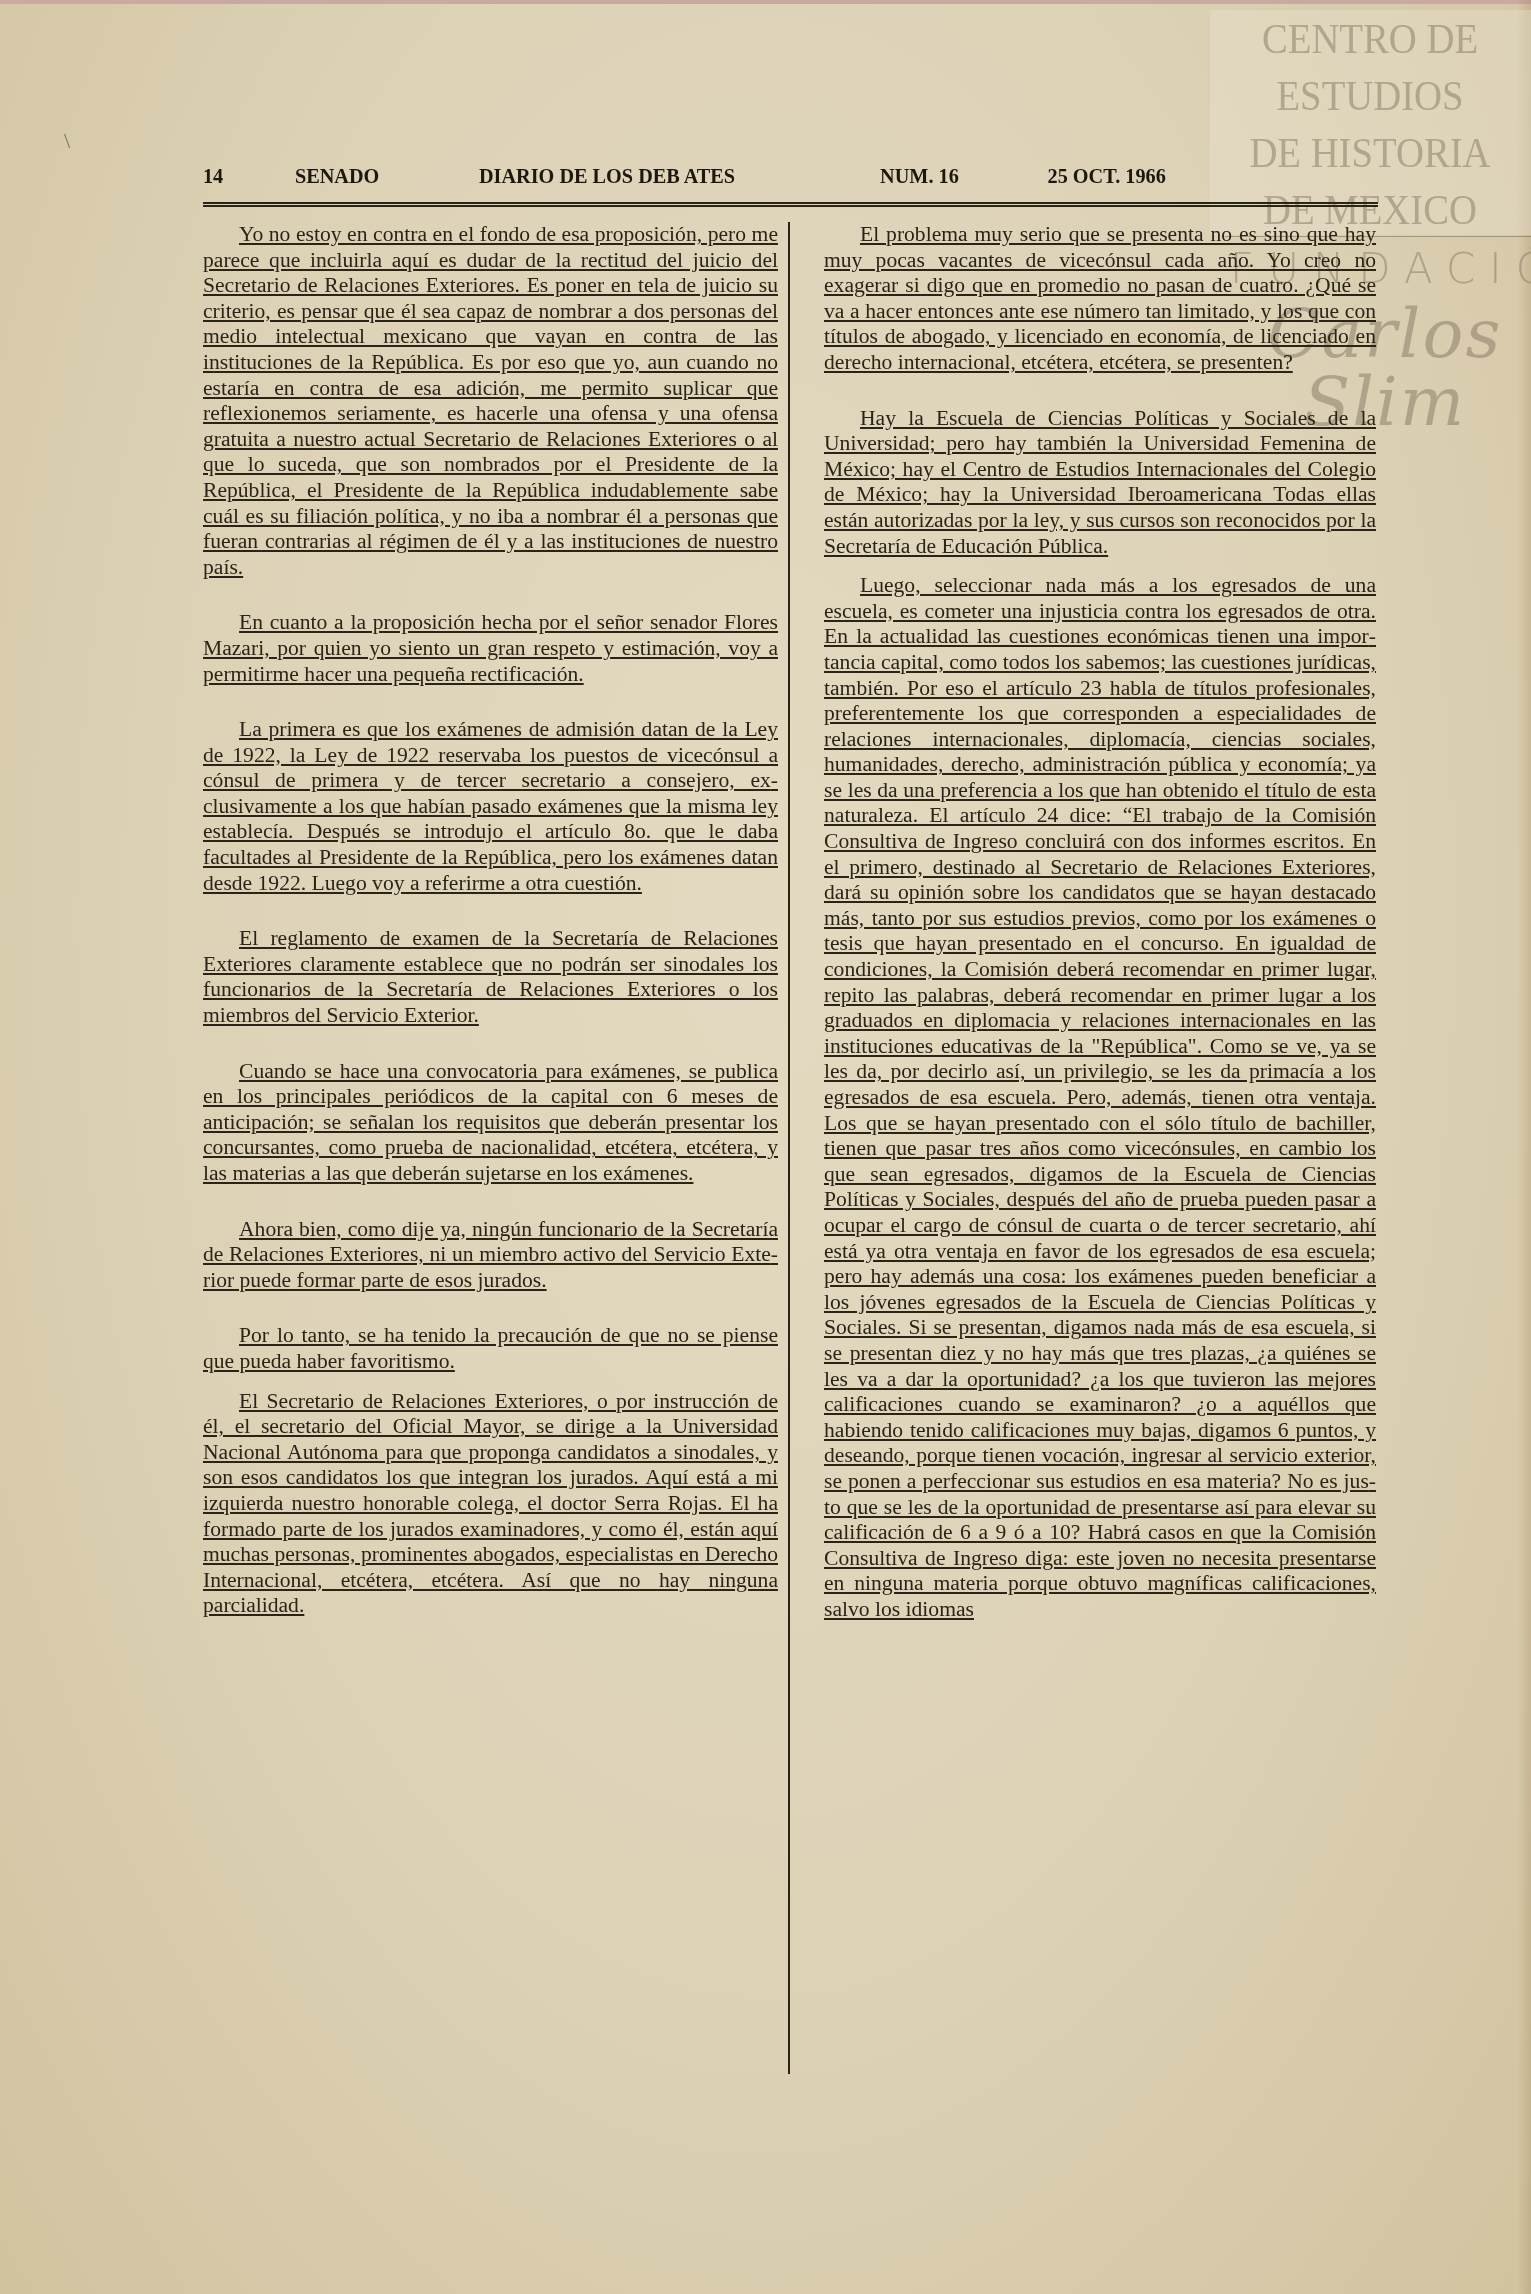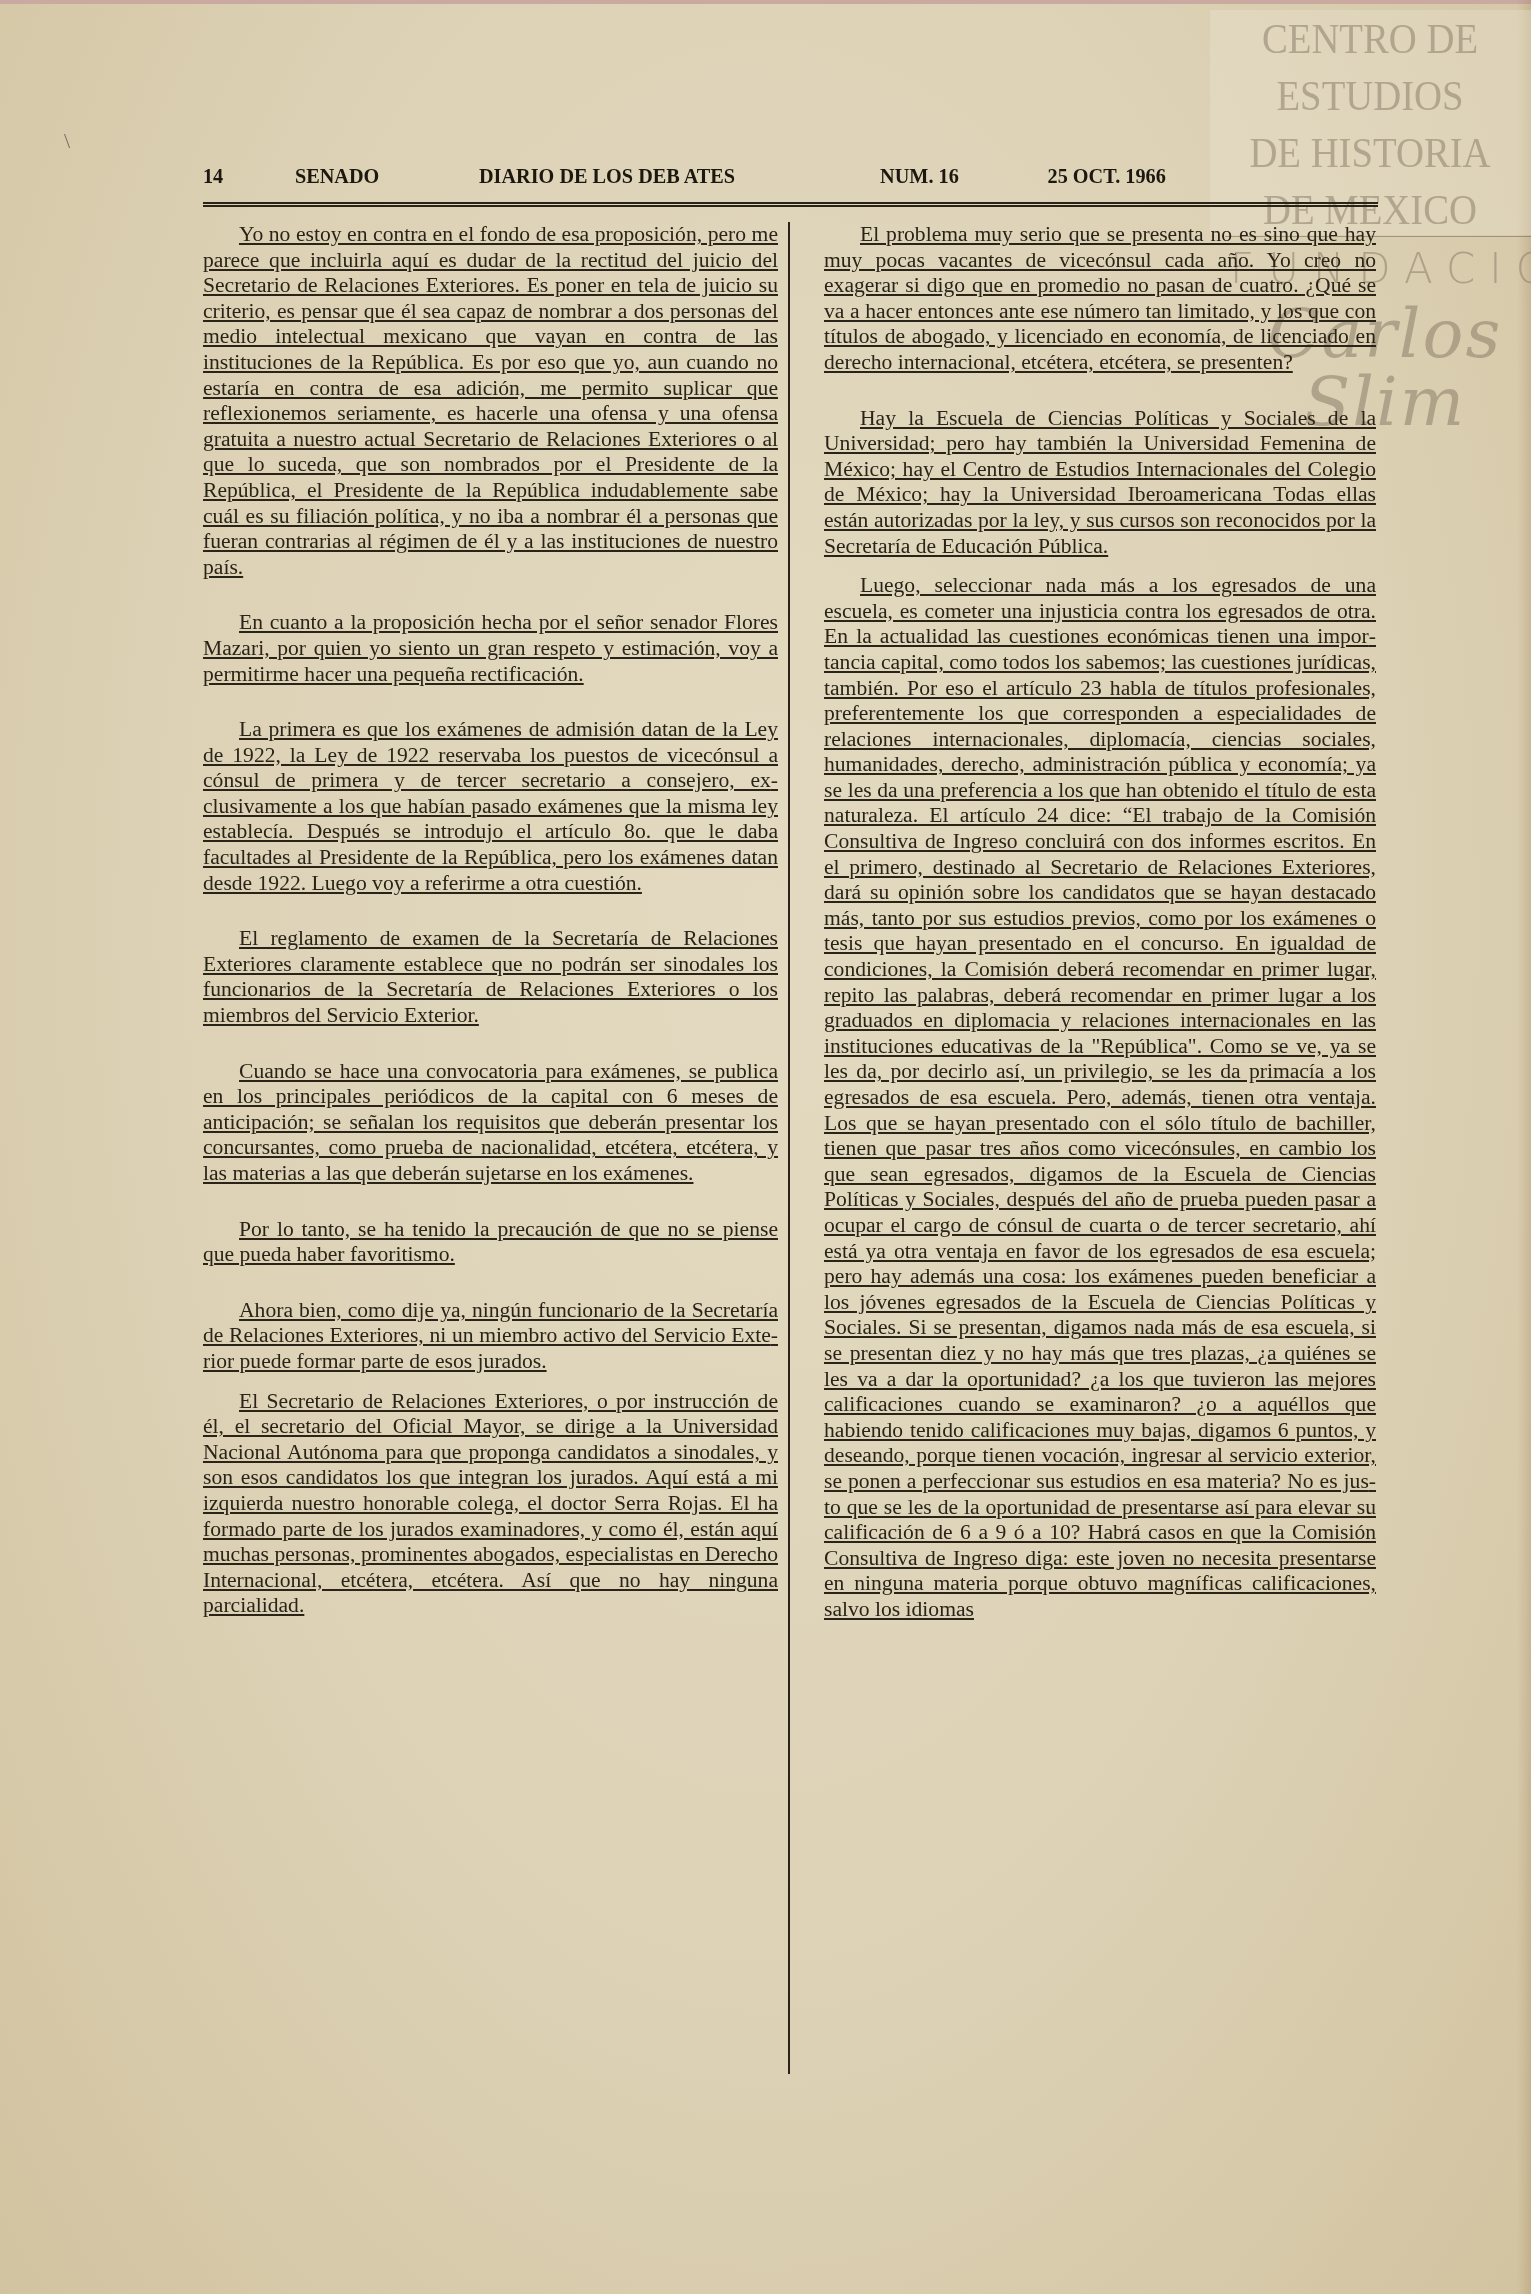--- a/index.html
+++ b/index.html
@@ -75,22 +75,22 @@
   <span class="h-date">25 OCT. 1966</span>
 </header>
 <div class="rule"></div>
 
 <div class="col col-left">
   <p>Yo no estoy en contra en el fondo de esa proposición, pero me parece que incluirla aquí es dudar de la rectitud del juicio del Secreta­rio de Relaciones Exteriores. Es poner en tela de juicio su criterio, es pensar que él sea ca­paz de nombrar a dos personas del medio in­telectual mexicano que vayan en contra de las instituciones de la República. Es por eso que yo, aun cuando no estaría en con­tra de esa adición, me permito suplicar que reflexionemos seriamente, es hacerle una ofen­sa y una ofensa gratuita a nuestro actual Se­cretario de Relaciones Exteriores o al que lo suceda, que son nombrados por el Presiden­te de la República, el Presidente de la Repú­blica indudablemente sabe cuál es su filiación política, y no iba a nombrar él a personas que fueran contrarias al régimen de él y a las ins­tituciones de nuestro país.</p>
   <p class="gap-lg">En cuanto a la proposición hecha por el señor senador Flores Mazari, por quien yo siento un gran respeto y estimación, voy a per­mitirme hacer una pequeña rectificación.</p>
   <p class="gap-lg">La primera es que los exámenes de admi­sión datan de la Ley de 1922, la Ley de 1922 re­servaba los puestos de vicecónsul a cónsul de primera y de tercer secretario a consejero, ex­clusivamente a los que habían pasado exáme­nes que la misma ley establecía. Después se introdujo el artículo 8o. que le daba faculta­des al Presidente de la República, pero los exámenes datan desde 1922. Luego voy a re­ferirme a otra cuestión.</p>
   <p class="gap-lg">El reglamento de examen de la Secretaría de Relaciones Exteriores claramente establece que no podrán ser sinodales los funcionarios de la Secretaría de Relaciones Exteriores o los miembros del Servicio Exterior.</p>
   <p class="gap-lg">Cuando se hace una convocatoria para exá­menes, se publica en los principales periódi­cos de la capital con 6 meses de anticipación; se señalan los requisitos que deberán presen­tar los concursantes, como prueba de nacio­nalidad, etcétera, etcétera, y las materias a las que deberán sujetarse en los exámenes.</p>
+  <p class="gap-lg">Ahora bien, como dije ya, ningún funcio­nario de la Secretaría de Relaciones Exterio­res, ni un miembro activo del Servicio Exte­rior puede formar parte de esos jurados.</p>
   <p class="gap-lg">Por lo tanto, se ha tenido la precaución de que no se piense que pueda haber favoritismo.</p>
-  <p class="gap-lg">Ahora bien, como dije ya, ningún funcio­nario de la Secretaría de Relaciones Exterio­res, ni un miembro activo del Servicio Exte­rior puede formar parte de esos jurados.</p>
   <p class="gap-sm">El Secretario de Relaciones Exteriores, o por instrucción de él, el secretario del Oficial Mayor, se dirige a la Universidad Nacional Au­tónoma para que proponga candidatos a si­nodales, y son esos candidatos los que inte­gran los jurados. Aquí está a mi izquierda nuestro honorable colega, el doctor Serra Ro­jas. El ha formado parte de los jurados exa­minadores, y como él, están aquí muchas per­sonas, prominentes abogados, especialistas en Derecho Internacional, etcétera, etcétera. Así que no hay ninguna parcialidad.</p>
 </div>
 
 <div class="divider"></div>
 
 <div class="col col-right">
   <p>El problema muy serio que se presenta no es sino que hay muy pocas vacantes de vice­cónsul cada año. Yo creo no exagerar si di­go que en promedio no pasan de cuatro. ¿Qué se va a hacer entonces ante ese número tan limitado, y los que con títulos de abogado, y licenciado en economía, de licenciado en de­recho internacional, etcétera, etcétera, se pre­senten?</p>
   <p class="gap-lg">Hay la Escuela de Ciencias Políticas y So­ciales de la Universidad; pero hay también la Universidad Femenina de México; hay el Cen­tro de Estudios Internacionales del Colegio de México; hay la Universidad Iberoamericana Todas ellas están autorizadas por la ley, y sus cursos son reconocidos por la Secretaría de Educación Pública.</p>
   <p class="gap-sm">Luego, seleccionar nada más a los egresa­dos de una escuela, es cometer una injusticia contra los egresados de otra. En la actualidad las cuestiones económicas tienen una impor­tancia capital, como todos los sabemos; las cuestiones jurídicas, también. Por eso el ar­tículo 23 habla de títulos profesionales, pre­ferentemente los que corresponden a especia­lidades de relaciones internacionales, diploma­cía, ciencias sociales, humanidades, derecho, administración pública y economía; ya se les da una preferencia a los que han obtenido el título de esta naturaleza. El artículo 24 dice: “El trabajo de la Comisión Consultiva de In­greso concluirá con dos informes escritos. En el primero, destinado al Secretario de Rela­ciones Exteriores, dará su opinión sobre los candidatos que se hayan destacado más, tan­to por sus estudios previos, como por los exá­menes o tesis que hayan presentado en el concurso. En igualdad de condiciones, la Co­misión deberá recomendar en primer lugar, repito las palabras, deberá recomendar en pri­mer lugar a los graduados en diplomacia y relaciones internacionales en las instituciones educativas de la "República". Como se ve, ya se les da, por decirlo así, un privilegio, se les da primacía a los egresados de esa escuela. Pero, además, tienen otra ventaja. Los que se ha­yan presentado con el sólo título de bachiller, tienen que pasar tres años como vicecónsules, en cambio los que sean egresados, digamos de la Escuela de Ciencias Políticas y Sociales, después del año de prueba pueden pasar a ocupar el cargo de cónsul de cuarta o de ter­cer secretario, ahí está ya otra ventaja en fa­vor de los egresados de esa escuela; pero hay además una cosa: los exámenes pueden bene­ficiar a los jóvenes egresados de la Escuela de Ciencias Políticas y Sociales. Si se presentan, digamos nada más de esa escuela, si se pre­sentan diez y no hay más que tres plazas, ¿a quiénes se les va a dar la oportunidad? ¿a los que tuvieron las mejores calificaciones cuando se examinaron? ¿o a aquéllos que habiendo te­nido calificaciones muy bajas, digamos 6 pun­tos, y deseando, porque tienen vocación, in­gresar al servicio exterior, se ponen a perfec­cionar sus estudios en esa materia? No es jus­to que se les de la oportunidad de presentarse así para elevar su calificación de 6 a 9 ó a 10? Habrá casos en que la Comisión Consul­tiva de Ingreso diga: este joven no necesita presentarse en ninguna materia porque obtu­vo magníficas calificaciones, salvo los idiomas</p>
 </div>

